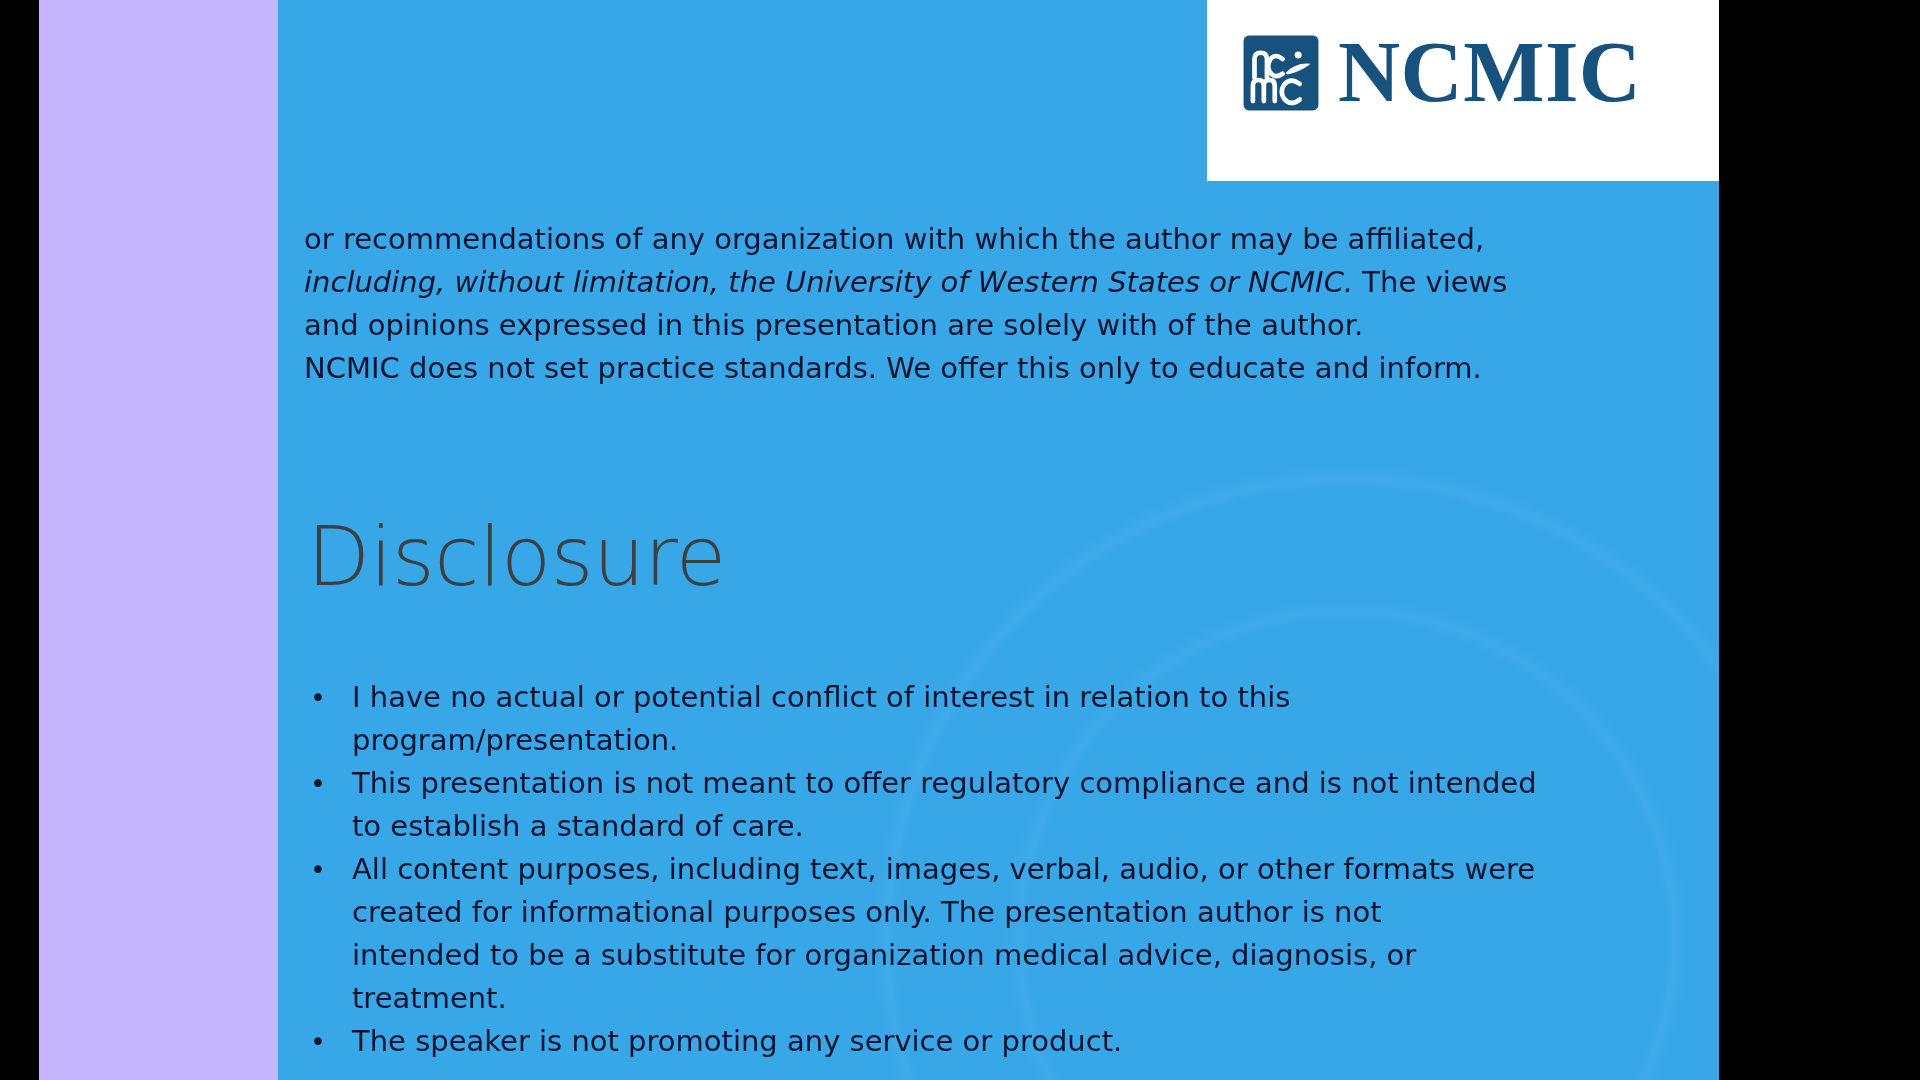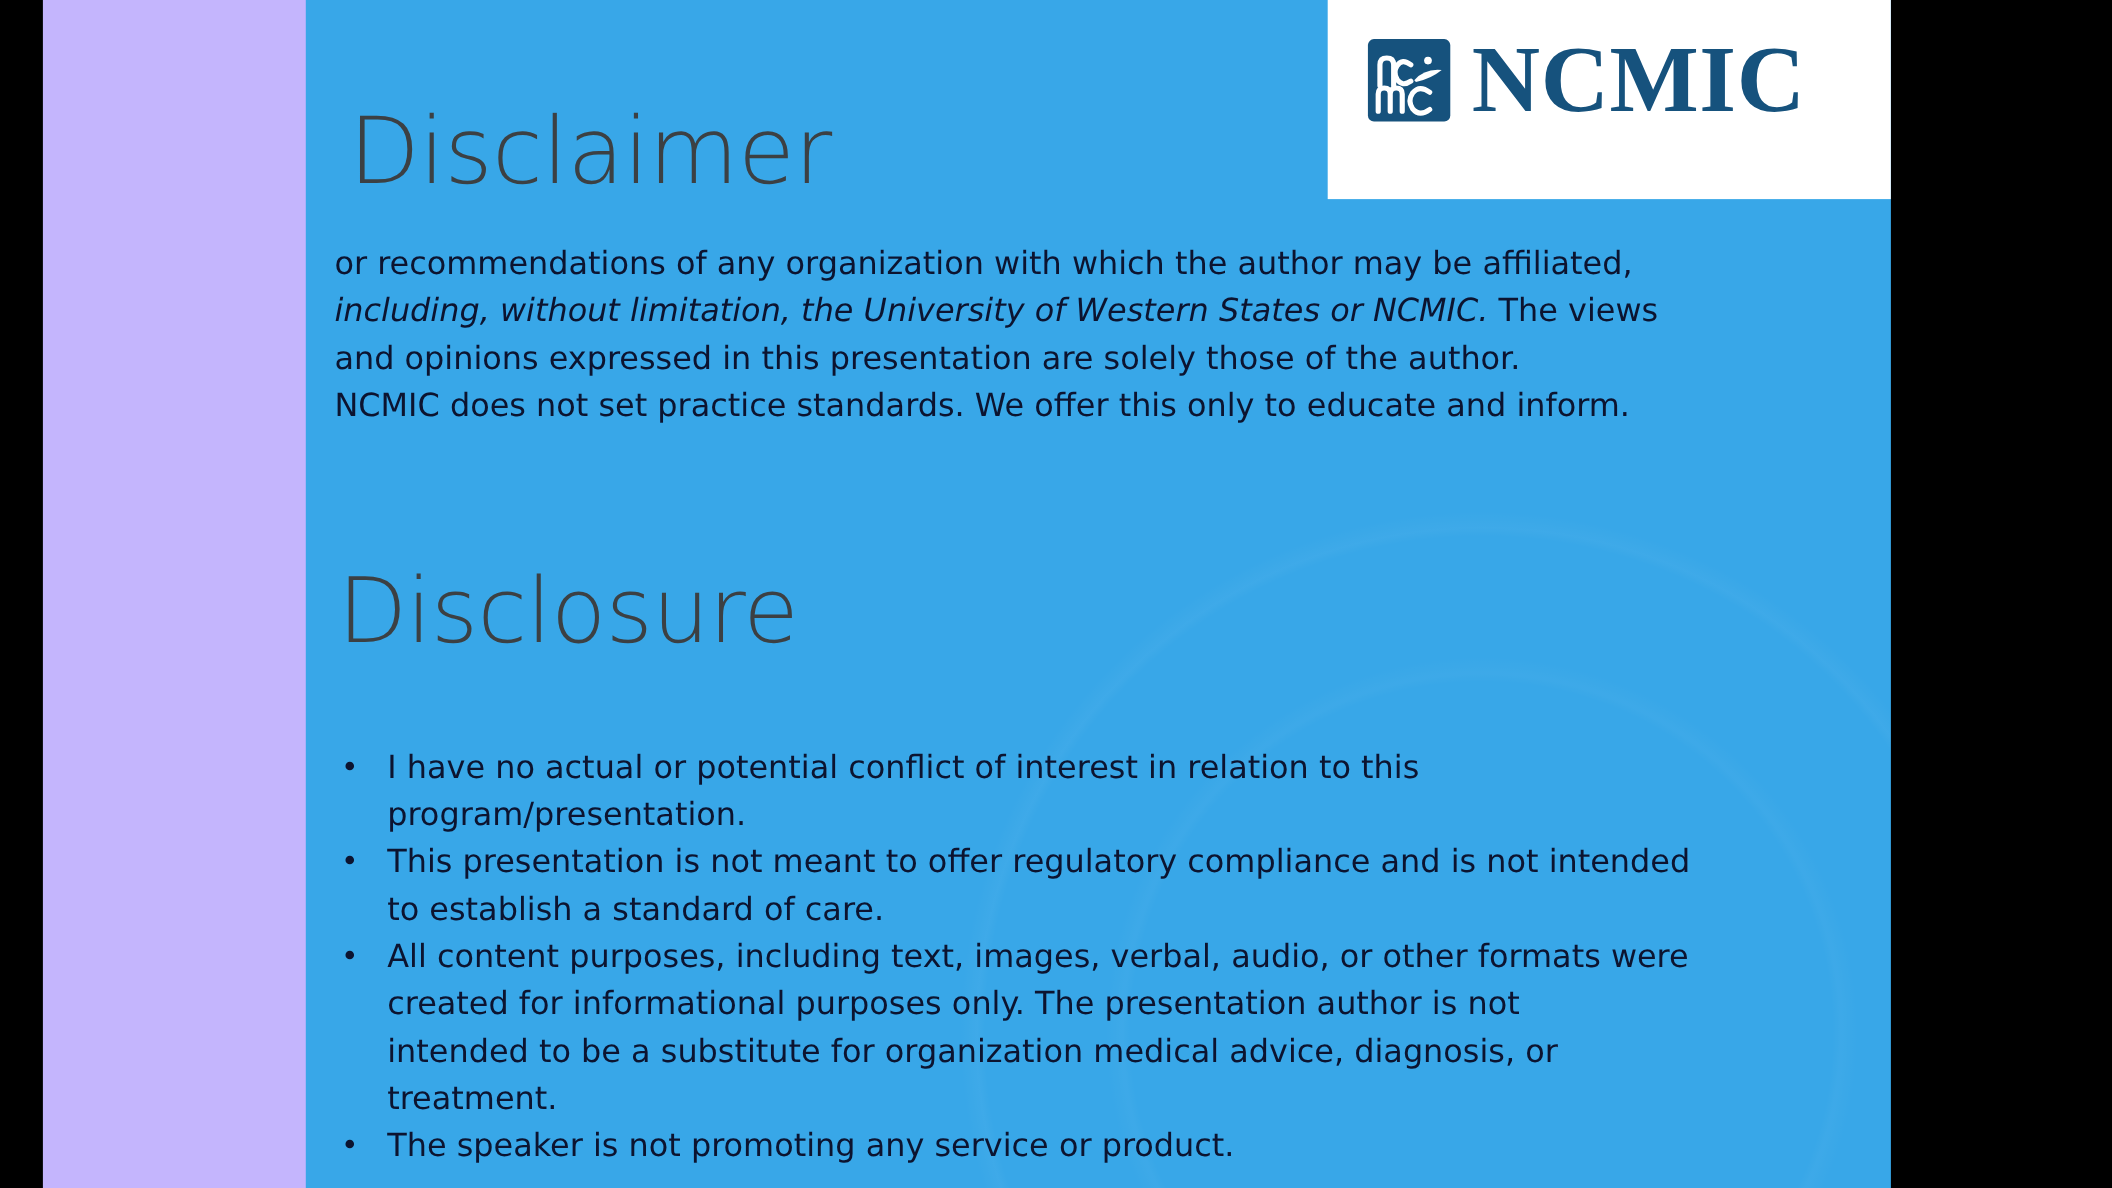--- a/index.html
+++ b/index.html
@@ -178,26 +178,25 @@
           <path d="M56 50 Q68 36 88 38 Q76 48 58 52 Z" fill="#FFFFFF"></path>
 
           <path d="M14 86 L14 66 Q14 59 21 59 Q28 59 28 66 L28 86
                    M28 66 Q28 59 35 59 Q42 59 42 66 L42 86" fill="none" stroke="#FFFFFF" stroke-width="6" stroke-linecap="round"></path>
           <path d="M74 64 Q62 55 54 65 Q48 74 54 83 Q62 93 74 84" fill="none" stroke="#FFFFFF" stroke-width="6" stroke-linecap="round"></path>
         </svg>
         <span id="logo-wordmark">NCMIC</span>
       </div>
     </div>
 
-    <div class="slide-heading" id="heading-disclaimer">Disclaimer</div>
 
     <div id="disclaimer-body">
         <span class="pline"><span>or recommendations of any organization with which the author may be affiliated,</span></span>
         <span class="pline"><span class="ital">including, without limitation, the University of Western States or NCMIC.</span><span> The views</span></span>
-        <span class="pline"><span>and opinions expressed in this presentation are solely those of the author.</span></span>
+        <span class="pline"><span>and opinions expressed in this presentation are solely with of the author.</span></span>
         <span class="pline"><span>NCMIC does not set practice standards. We offer this only to educate and inform.</span></span>
       </div>
 
     <div class="slide-heading" id="heading-disclosure">Disclosure</div>
 
     <div id="disclosure-list">
         <div class="bullet-row">
           <span class="bullet-dot">•</span>
           <span class="bullet-text">
             <span class="pline">I have no actual or potential conflict of interest in relation to this</span>

